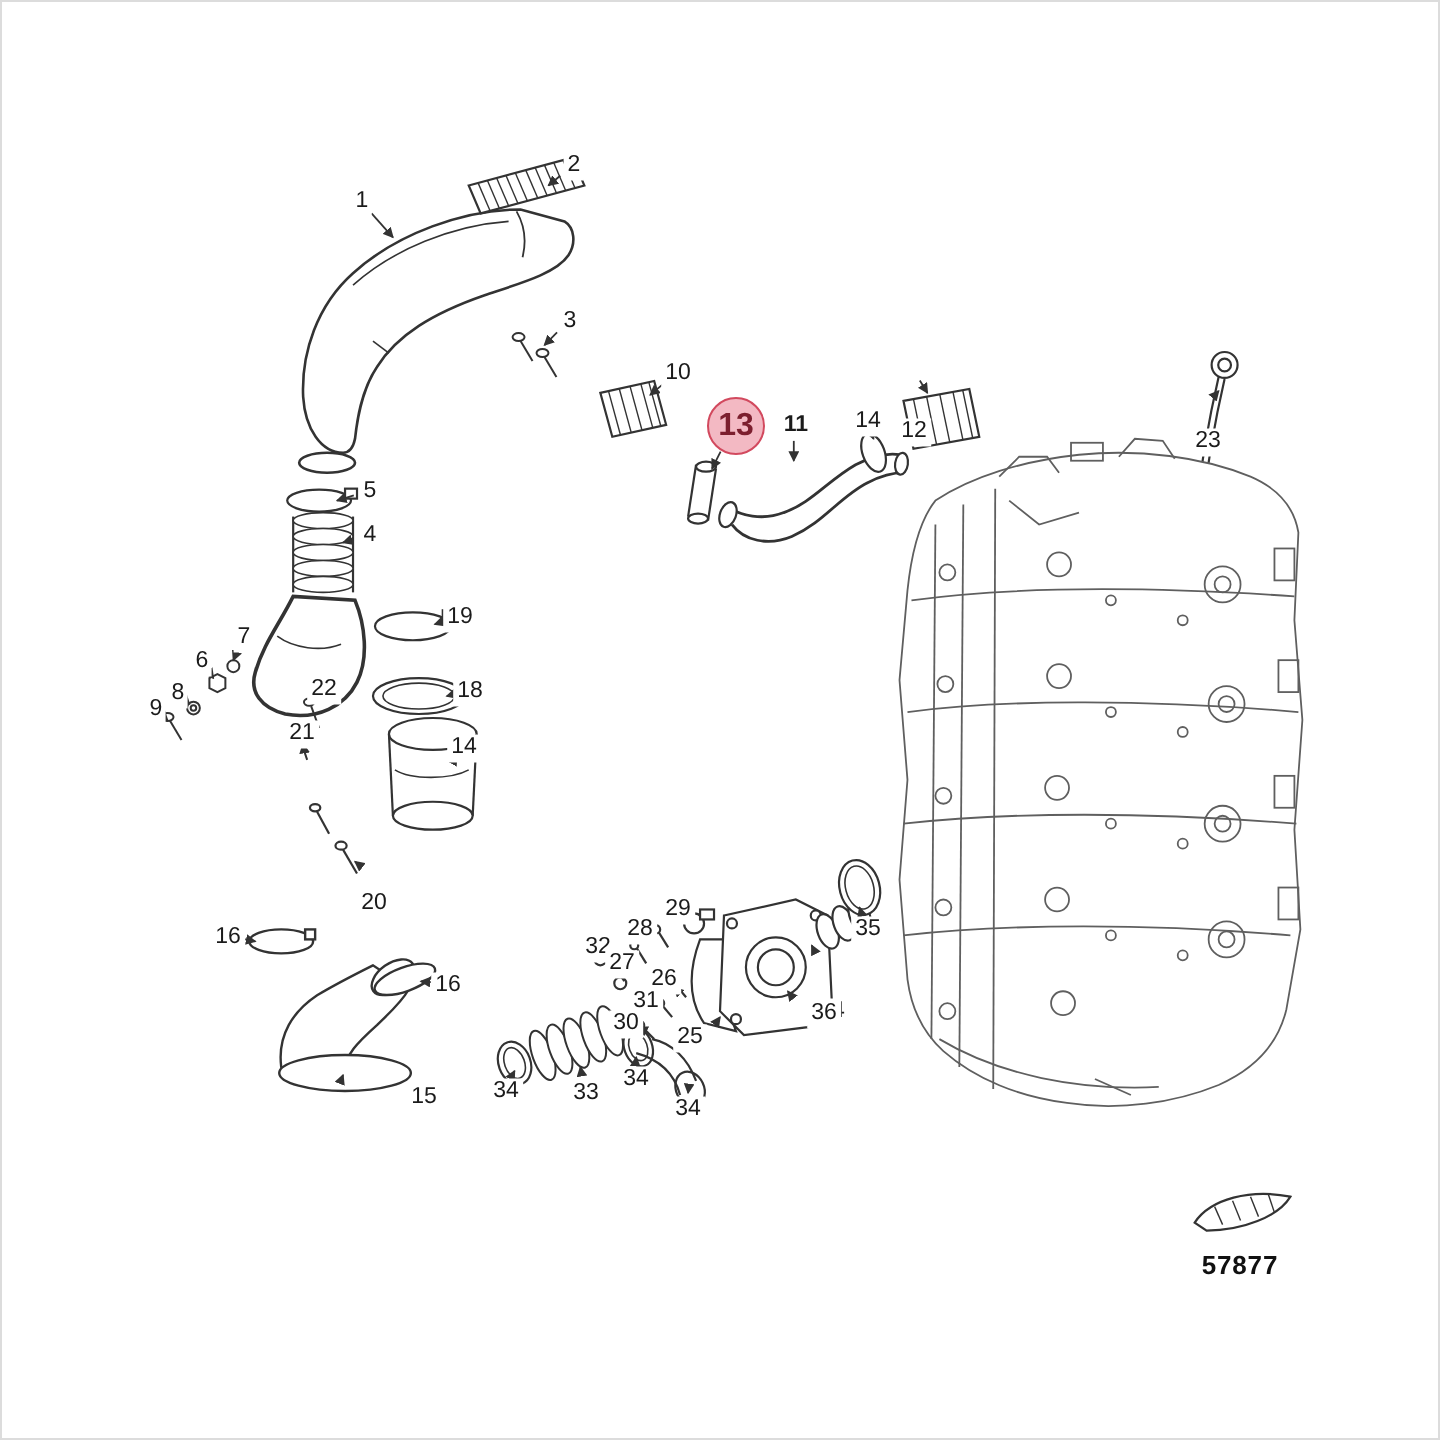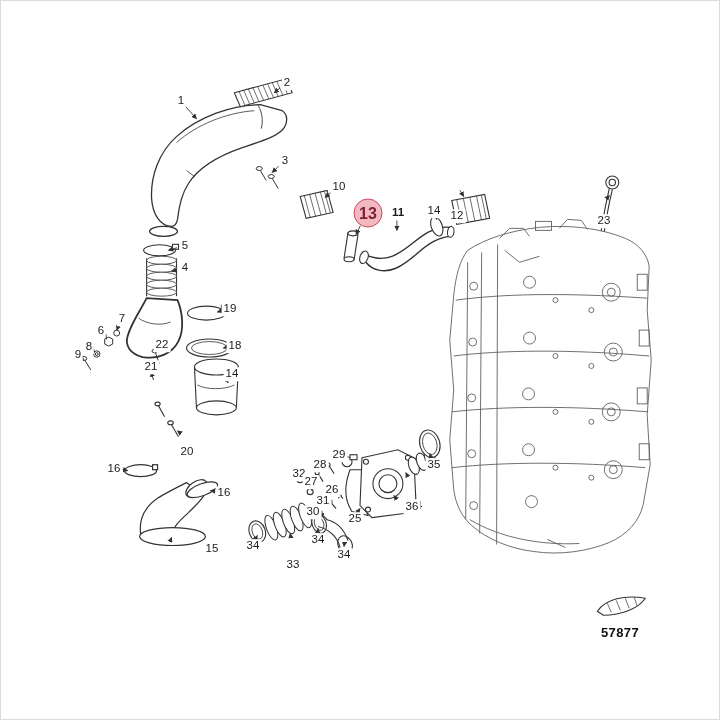--- a/index.html
+++ b/index.html
@@ -345,24 +345,24 @@
       <div class="callout" style="left: 433px; top: 210px;">14</div>
       <div class="callout" style="left: 456px; top: 183px; margin-top: 32px;">12</div>
       <div class="callout" style="left: 603px; top: 203px; margin-top: 17px;">23</div>
       <div class="callout" style="left: 338px; top: 454px;">29</div>
       <div class="callout" style="left: 319px; top: 464px;">28</div>
       <div class="callout" style="left: 298px; top: 473px;">32</div>
       <div class="callout" style="left: 310px; top: 481px;">27</div>
       <div class="callout" style="left: 331px; top: 489px;">26</div>
       <div class="callout" style="left: 322px; top: 500px;">31</div>
       <div class="callout" style="left: 312px; top: 511px;">30</div>
-      <div class="callout" style="left: 354px; top: 518px;">25</div>
+      <div class="callout" style="left: 344px; top: 518px;">25</div>
       <div class="callout" style="left: 415px; top: 505px;">24</div>
       <div class="callout" style="left: 411px; top: 461px; margin-top: 45px;">36</div>
       <div class="callout" style="left: 433px; top: 464px;">35</div>
-      <div class="callout" style="left: 292px; top: 564px; text-align: center;">33</div>
+      <div class="callout" style="left: 292px; top: 546px; text-align: center;">33</div>
       <div class="callout" style="left: 252px; top: 545px;">34</div>
       <div class="callout" style="left: 317px; top: 539px;">34</div>
       <div class="callout" style="left: 343px; top: 554px;">34</div>
     </div>
 
   <div class="drawing-number">57877</div>
 </div>
 
 </body></html>

